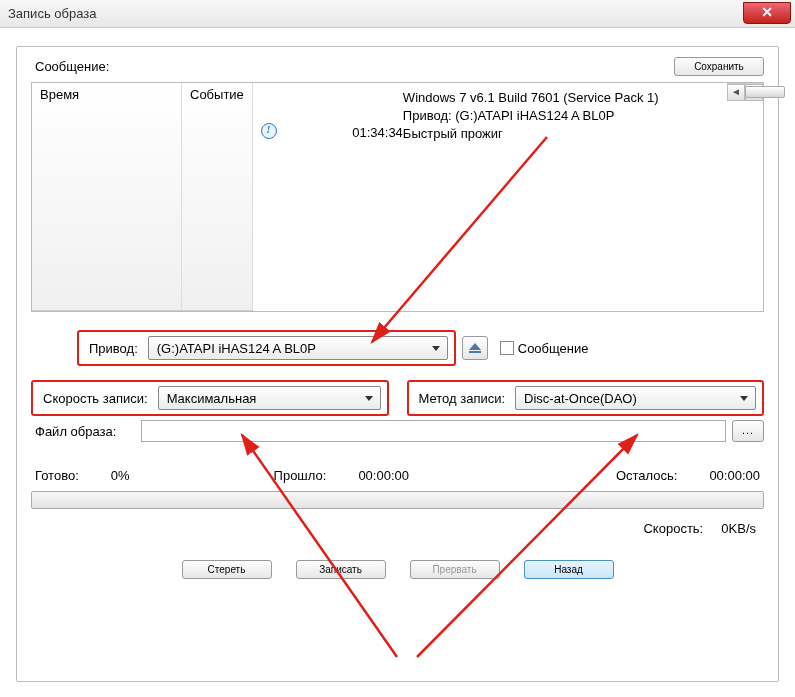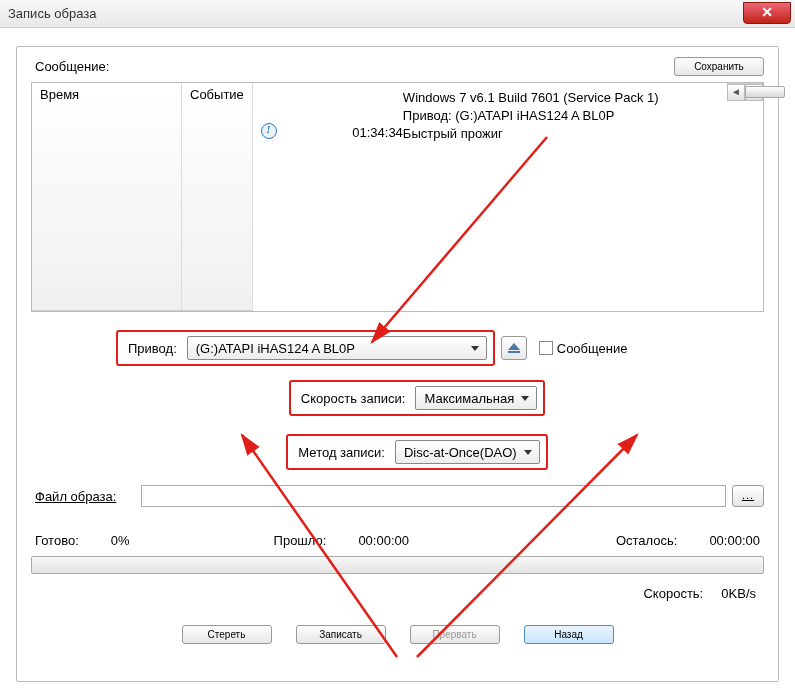--- a/index.html
+++ b/index.html
@@ -161,21 +161,21 @@
     border-radius: 2px;
   }
   .dropdown::after {
     content: '';
     position: absolute;
     right: 7px; top: 9px;
     border-left: 4px solid transparent;
     border-right: 4px solid transparent;
     border-top: 5px solid #333;
   }
-  .hl { border: 2.5px solid #e02018; border-radius: 3px; padding: 4px 6px; display: flex; align-items: center; gap: 6px; margin-left: 39px; }
+  .hl { border: 2.5px solid #e02018; border-radius: 3px; padding: 4px 6px; display: flex; align-items: center; gap: 6px; }
   .eject {
     width: 26px; height: 24px;
     border: 1px solid #999;
     border-radius: 3px;
     background: linear-gradient(to bottom,#fff,#e6e6e6);
     display: flex; flex-direction: column;
     align-items: center; justify-content: center;
     gap: 1px;
   }
   .eject .tri {
@@ -280,36 +280,36 @@
     <div class="eject">
       <div class="tri"></div>
       <div class="bar"></div>
     </div>
     <label style="display:flex;align-items:center;margin-left:6px;">
       <span class="chk"></span>
       <span>Сообщение</span>
     </label>
   </div>
 
-  <div class="formrow" style="margin-top:14px;gap:18px;flex-direction:column;">
+  <div class="formrow" style="margin-top:14px;gap:18px;">
     <div class="hl" style="flex:1;">
       <span class="lbl">Скорость записи:</span>
       <div class="dropdown" style="flex:1;">
         <span>Максимальная</span>
       </div>
     </div>
     <div class="hl" style="flex:1;">
       <span class="lbl">Метод записи:</span>
       <div class="dropdown" style="flex:1;">
         <span>Disc-at-Once(DAO)</span>
       </div>
     </div>
   </div>
 
-  <div class="formrow" style="margin-top:15px;text-decoration:underline;">
+  <div class="formrow" style="margin-top:4px;">
     <span class="lbl" style="width:104px;">Файл образа:</span>
     <div class="textinput"></div>
     <div class="browse">...</div>
   </div>
 
   <div class="statrow">
     <div class="stat">
       <span>Готово:</span>
       <span>0%</span>
     </div>

